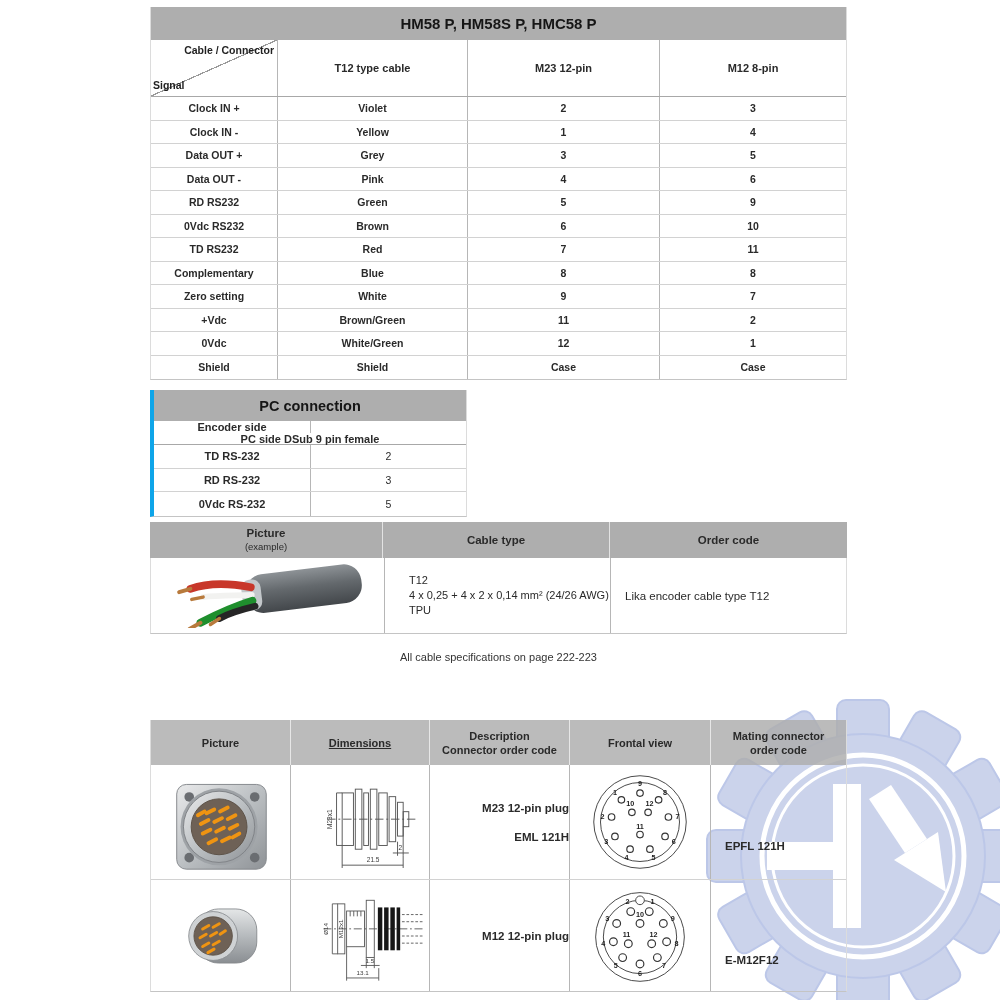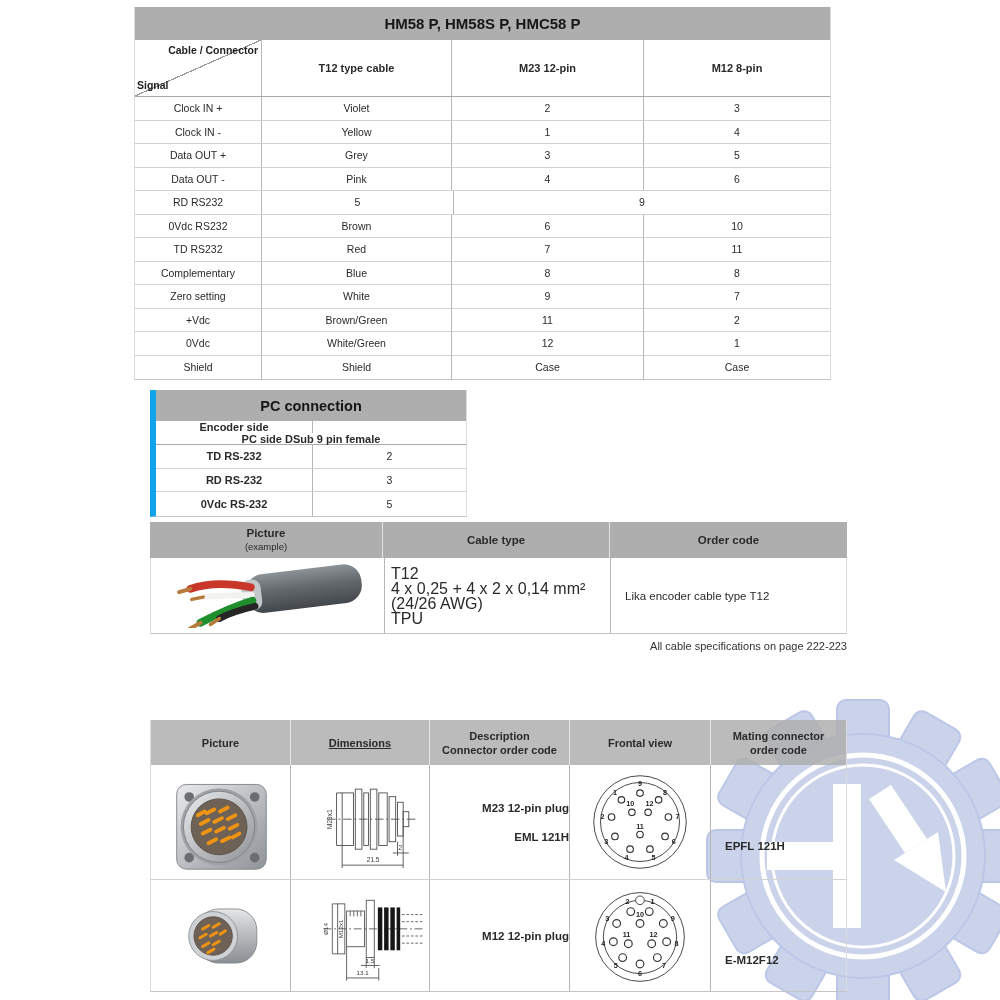--- a/index.html
+++ b/index.html
@@ -4,52 +4,52 @@
 <style>
   html,body{margin:0;padding:0;}
   .page{position:relative;width:1000px;height:1000px;background:#ffffff;overflow:hidden;
         font-family:"Liberation Sans",sans-serif;color:#222;}
   .tbl{position:absolute;z-index:1;box-sizing:border-box;}
   .grayband{background:#aeaeae;color:#161616;font-weight:bold;display:flex;align-items:center;justify-content:center;box-sizing:border-box;}
   .row{display:flex;box-sizing:border-box;}
   .cell{box-sizing:border-box;display:flex;align-items:center;justify-content:center;font-size:10.5px;color:#2a2a2a;}
   .vline{border-right:1px solid #b6b6b6;}
   
-  #t1{left:134px;top:7px;width:697px;border-left:1px solid #dcdcdc;border-right:1px solid #dcdcdc;border-bottom:1px solid #c4c4c4;}
+  #t1{left:150px;top:7px;width:697px;border-left:1px solid #dcdcdc;border-right:1px solid #dcdcdc;border-bottom:1px solid #c4c4c4;}
   #t1 .grayband{height:33px;font-size:15px;}
   .t1-head{height:57px;border-bottom:1px solid #a8a8a8;}
   .corner{position:relative;width:127px;box-sizing:border-box;border-right:1px solid #b6b6b6;
           background:linear-gradient(to bottom right,transparent calc(50% - 0.6px),#9a9a9a calc(50% - 0.6px),#9a9a9a calc(50% + 0.6px),transparent calc(50% + 0.6px));}
   .corner .ct{position:absolute;top:4px;right:3px;font-size:10.5px;font-weight:bold;}
   .corner .cb{position:absolute;bottom:5px;left:2px;font-size:10.5px;font-weight:bold;}
   .t1-hcell{font-weight:bold;font-size:11px;}
   .w-sig{width:127px;} .w-t12{width:190px;} .w-m23{width:192px;} .w-m12{flex:1;}
-  .t1-row{height:23.5px;border-bottom:1px solid #d2d2d2;}
+  .t1-row{height:23.5px;border-bottom:1px solid #d2d2d2;font-weight:bold;}
   #t1 .t1-row:last-child{border-bottom:none;}
   
-  #t2{left:150px;top:390px;width:317px;border-left:6px solid #0ea5e9;border-right:1px solid #dcdcdc;border-bottom:1px solid #c4c4c4;}
+  #t2{left:150px;top:390px;width:317px;border-left:4px solid #0ea5e9;border-right:1px solid #dcdcdc;border-bottom:1px solid #c4c4c4;}
   #t2 .grayband{height:31px;font-size:14.5px;}
   .t2-head{height:24px;border-bottom:1px solid #a8a8a8;flex-direction:column;}
   .t2-head .cell{font-weight:bold;font-size:11px;}
   .w-enc{width:157px;} .w-pc{flex:1;}
   .t2-row{height:23.5px;border-bottom:1px solid #d2d2d2;}
   #t2 .t2-row:last-child{border-bottom:none;}
   .t2-row .w-enc{font-weight:bold;font-size:11px;}
   
   #t3{left:150px;top:522px;width:697px;}
   .t3-head{height:36px;background:#aeaeae;color:#161616;}
   .t3-head .cell{flex-direction:column;line-height:13px;border-right:1px solid rgba(255,255,255,0.65);}
   .t3-head .cell:last-child{border-right:none;}
   .t3-head .main{font-weight:bold;font-size:11.5px;}
   .t3-head .sub{font-size:9.5px;}
   .w-pic3{width:233px;} .w-ctype{width:227px;} .w-ocode{flex:1;}
   .t3-body{height:76px;border-bottom:1px solid #c4c4c4;border-left:1px solid #dcdcdc;border-right:1px solid #dcdcdc;}
-  .ctype-cell{flex-direction:column;align-items:flex-start;justify-content:center;padding-left:6px;font-size:16px;line-height:15px;}
+  .ctype-cell{flex-direction:column;align-items:flex-start;justify-content:center;padding-left:24px;font-size:11px;line-height:15px;text-align:right;}
   .ocode-cell{justify-content:flex-start;padding-left:14px;font-weight:normal;font-size:11.5px;}
-  .t3-note{width:697px;text-align:right;font-size:11px;color:#333;margin-top:6px;}
+  .t3-note{width:697px;text-align:center;font-size:11px;color:#333;margin-top:17px;}
   
   #t4{left:150px;top:720px;width:697px;border-left:1px solid #dcdcdc;border-right:1px solid #dcdcdc;border-bottom:1px solid #c4c4c4;}
   .t4-head{height:45px;background:rgba(174,174,174,0.84);color:#161616;}
   .t4-head .cell{flex-direction:column;font-weight:bold;font-size:11px;line-height:14px;border-right:1px solid rgba(255,255,255,0.65);}
   .t4-head .cell:last-child{border-right:none;}
   .w-c1{width:140px;} .w-c2{width:139px;text-decoration:underline;} .w-c3{width:140px;} .w-c4{width:141px;} .w-c5{flex:1;justify-content:center;}
   .t4-row1{height:115px;border-bottom:1px solid #d2d2d2;}
   .t4-row2{height:111px;}
   .desc-cell{flex-direction:column;align-items:flex-end;justify-content:center;gap:17px;padding-left:16px;font-weight:bold;font-size:11.5px;}
   .mating-cell{justify-content:flex-start;padding-left:14px;font-weight:bold;font-size:11.5px;margin-top:48px;}
@@ -122,20 +122,21 @@
         <div class="cell w-m12">5</div>
       </div>
     <div class="row t1-row">
         <div class="cell w-sig vline">Data OUT -</div>
         <div class="cell w-t12 vline">Pink</div>
         <div class="cell w-m23 vline">4</div>
         <div class="cell w-m12">6</div>
       </div>
     <div class="row t1-row">
         <div class="cell w-sig vline">RD RS232</div>
+        <div class="cell w-t12 vline">Green</div>
         <div class="cell w-m23 vline">5</div>
         <div class="cell w-m12">9</div>
       </div>
     <div class="row t1-row">
         <div class="cell w-sig vline">0Vdc RS232</div>
         <div class="cell w-t12 vline">Brown</div>
         <div class="cell w-m23 vline">6</div>
         <div class="cell w-m12">10</div>
       </div>
     <div class="row t1-row">

